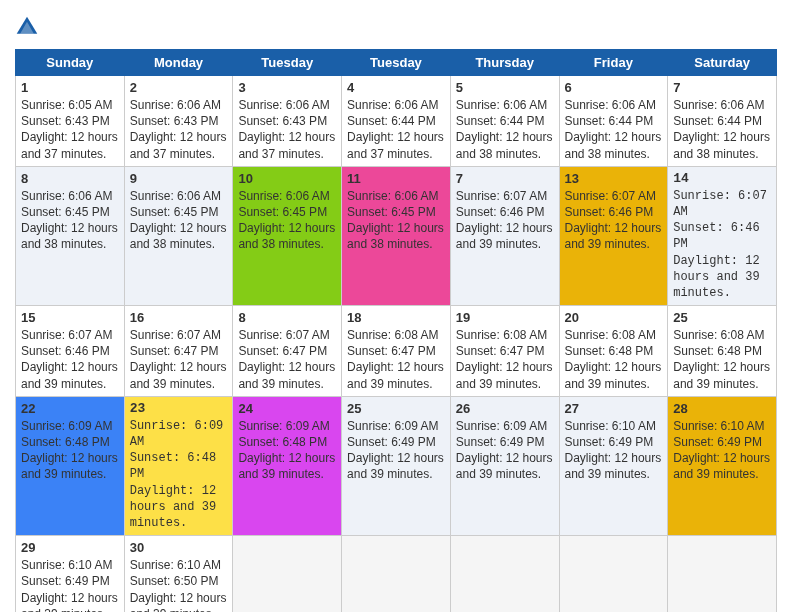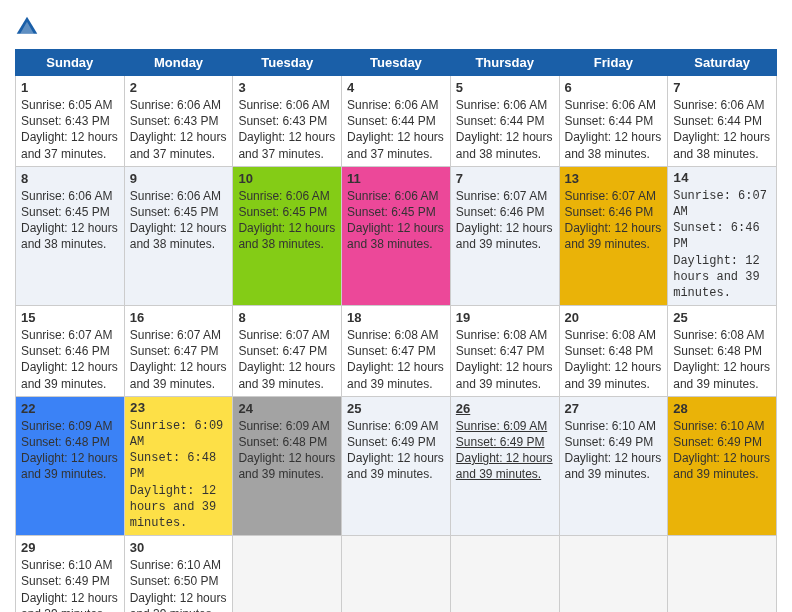--- a/index.html
+++ b/index.html
@@ -220,29 +220,29 @@
         </tr>
         <tr>
           <td style="background: #3b82f6;">
         <span class="day-num">22</span>
         <span class="cell-text">Sunrise: 6:09 AM<br>Sunset: 6:48 PM<br>Daylight: 12 hours and&nbsp;39 minutes.</span>
       </td>
           <td style="background: #fde047; font-family: Liberation Mono, monospace;">
         <span class="day-num">23</span>
         <span class="cell-text">Sunrise: 6:09 AM<br>Sunset: 6:48 PM<br>Daylight: 12 hours and&nbsp;39 minutes.</span>
       </td>
-          <td style="background: #a3a3a3; margin-left: 40px;">
+          <td style="background: #d946ef; margin-left: 40px;">
         <span class="day-num">24</span>
         <span class="cell-text">Sunrise: 6:09 AM<br>Sunset: 6:48 PM<br>Daylight: 12 hours and&nbsp;39 minutes.</span>
       </td>
           <td style="background: rgb(238, 242, 248);">
         <span class="day-num">25</span>
         <span class="cell-text">Sunrise: 6:09 AM<br>Sunset: 6:49 PM<br>Daylight: 12 hours and&nbsp;39 minutes.</span>
       </td>
-          <td style="background: rgb(238, 242, 248); text-decoration: underline;">
+          <td style="background: rgb(238, 242, 248);">
         <span class="day-num">26</span>
         <span class="cell-text">Sunrise: 6:09 AM<br>Sunset: 6:49 PM<br>Daylight: 12 hours and&nbsp;39 minutes.</span>
       </td>
           <td style="background: rgb(238, 242, 248);">
         <span class="day-num">27</span>
         <span class="cell-text">Sunrise: 6:10 AM<br>Sunset: 6:49 PM<br>Daylight: 12 hours and&nbsp;39 minutes.</span>
       </td>
           <td style="background: #eab308;">
         <span class="day-num">28</span>
         <span class="cell-text">Sunrise: 6:10 AM<br>Sunset: 6:49 PM<br>Daylight: 12 hours and&nbsp;39 minutes.</span>

